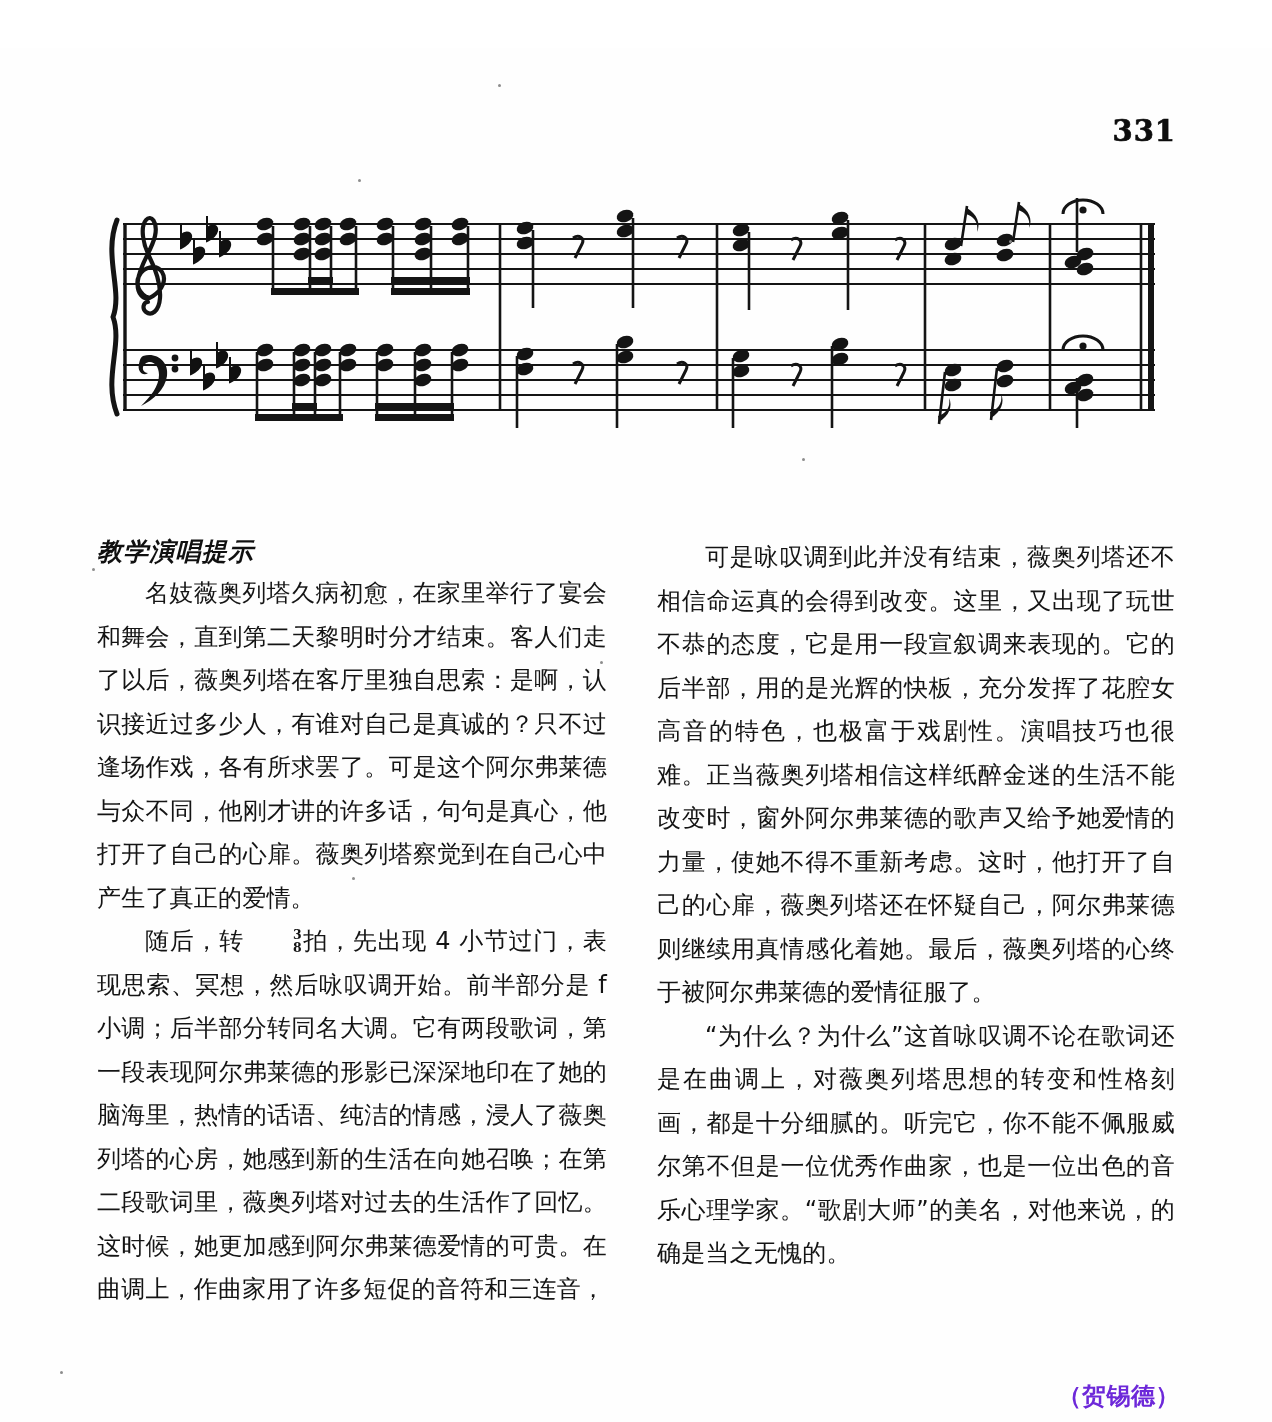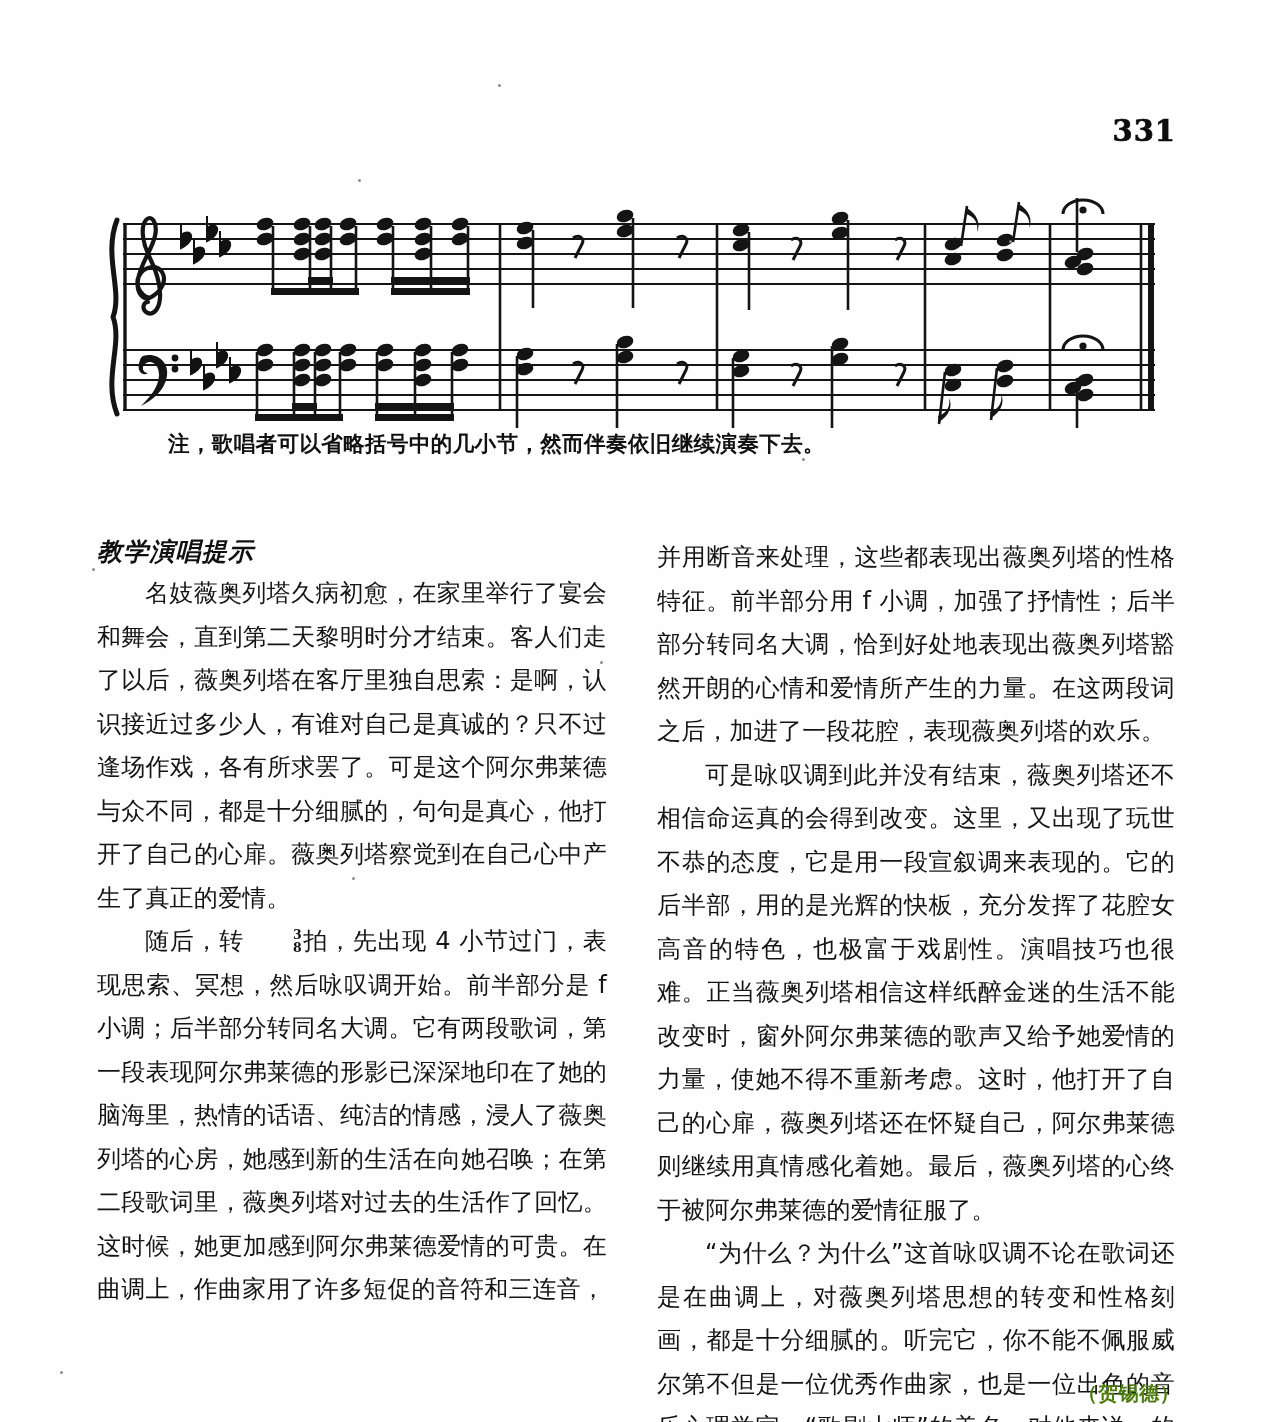--- a/index.html
+++ b/index.html
@@ -93,24 +93,24 @@
     margin: 0 1px;
     font-family: "DejaVu Serif", "Liberation Serif", serif;
     font-weight: 700;
   }
   .frac span { display: block; }
 
   .signature {
     position: absolute;
     right: 92px;
     top: 1332px;
-    font-size: 20px;
+    font-size: 24px;
     font-weight: 700;
     letter-spacing: 0.5px;
-    color: #4d7c0f;
+    color: #6d28d9;
   }
 
   
   .watermark {
     position: absolute;
     left: 960px;
     top: 1400px;
     width: 300px;
     height: 22px;
     overflow: hidden;
@@ -505,31 +505,29 @@
         <circle cx="978" cy="148" r="3.6"></circle>
       </g>
 
       <g stroke="#141414">
         <line x1="1036" y1="26" x2="1036" y2="212" stroke-width="2.6"></line>
         <line x1="1046" y1="26" x2="1046" y2="212" stroke-width="6"></line>
       </g>
     </svg>
   </div>
 
-  <div class="score-caption">注，歌唱者可以省略括号中的几小节，然而伴奏依旧继续演奏下去。</div>
 
   <div class="heading">教学演唱提示</div>
 
   <div class="col col-left">
-    <p class="indent">名妓薇奥列塔久病初愈，在家里举行了宴会和舞会，直到第二天黎明时分才结束。客人们走了以后，薇奥列塔在客厅里独自思索：是啊，认识接近过多少人，有谁对自己是真诚的？只不过逢场作戏，各有所求罢了。可是这个阿尔弗莱德与众不同，都是十分细腻的，句句是真心，他打开了自己的心扉。薇奥列塔察觉到在自己心中产生了真正的爱情。</p>
+    <p class="indent">名妓薇奥列塔久病初愈，在家里举行了宴会和舞会，直到第二天黎明时分才结束。客人们走了以后，薇奥列塔在客厅里独自思索：是啊，认识接近过多少人，有谁对自己是真诚的？只不过逢场作戏，各有所求罢了。可是这个阿尔弗莱德与众不同，他刚才讲的许多话，句句是真心，他打开了自己的心扉。薇奥列塔察觉到在自己心中产生了真正的爱情。</p>
     <p class="indent"><span>随后，转</span><span class="frac"><span>3</span><span>8</span></span><span>拍，先出现 4 小节过门，表现思索、冥想，然后咏叹调开始。前半部分是 f 小调；后半部分转同名大调。它有两段歌词，第一段表现阿尔弗莱德的形影已深深地印在了她的脑海里，热情的话语、纯洁的情感，浸人了薇奥列塔的心房，她感到新的生活在向她召唤；在第二段歌词里，薇奥列塔对过去的生活作了回忆。这时候，她更加感到阿尔弗莱德爱情的可贵。在曲调上，作曲家用了许多短促的音符和三连音，</span></p>
   </div>
 
   <div class="col col-right">
-    <p>并用断音来处理，这些都表现出薇奥列塔的性格特征。前半部分用 f 小调，加强了抒情性；后半部分转同名大调，恰到好处地表现出薇奥列塔豁然开朗的心情和爱情所产生的力量。在这两段词之后，加进了一段花腔，表现薇奥列塔的欢乐。</p>
     <p class="indent">可是咏叹调到此并没有结束，薇奥列塔还不相信命运真的会得到改变。这里，又出现了玩世不恭的态度，它是用一段宣叙调来表现的。它的后半部，用的是光辉的快板，充分发挥了花腔女高音的特色，也极富于戏剧性。演唱技巧也很难。正当薇奥列塔相信这样纸醉金迷的生活不能改变时，窗外阿尔弗莱德的歌声又给予她爱情的力量，使她不得不重新考虑。这时，他打开了自己的心扉，薇奥列塔还在怀疑自己，阿尔弗莱德则继续用真情感化着她。最后，薇奥列塔的心终于被阿尔弗莱德的爱情征服了。</p>
     <p class="indent">“为什么？为什么”这首咏叹调不论在歌词还是在曲调上，对薇奥列塔思想的转变和性格刻画，都是十分细腻的。听完它，你不能不佩服威尔第不但是一位优秀作曲家，也是一位出色的音乐心理学家。“歌剧大师”的美名，对他来说，的确是当之无愧的。</p>
   </div>
 
   <div class="signature">（贺锡德）</div>
 
   <div class="watermark">
     <div class="wm-a">中音谱上传于</div>
     <div class="wm-b">各有所求罢了</div>
   </div>

